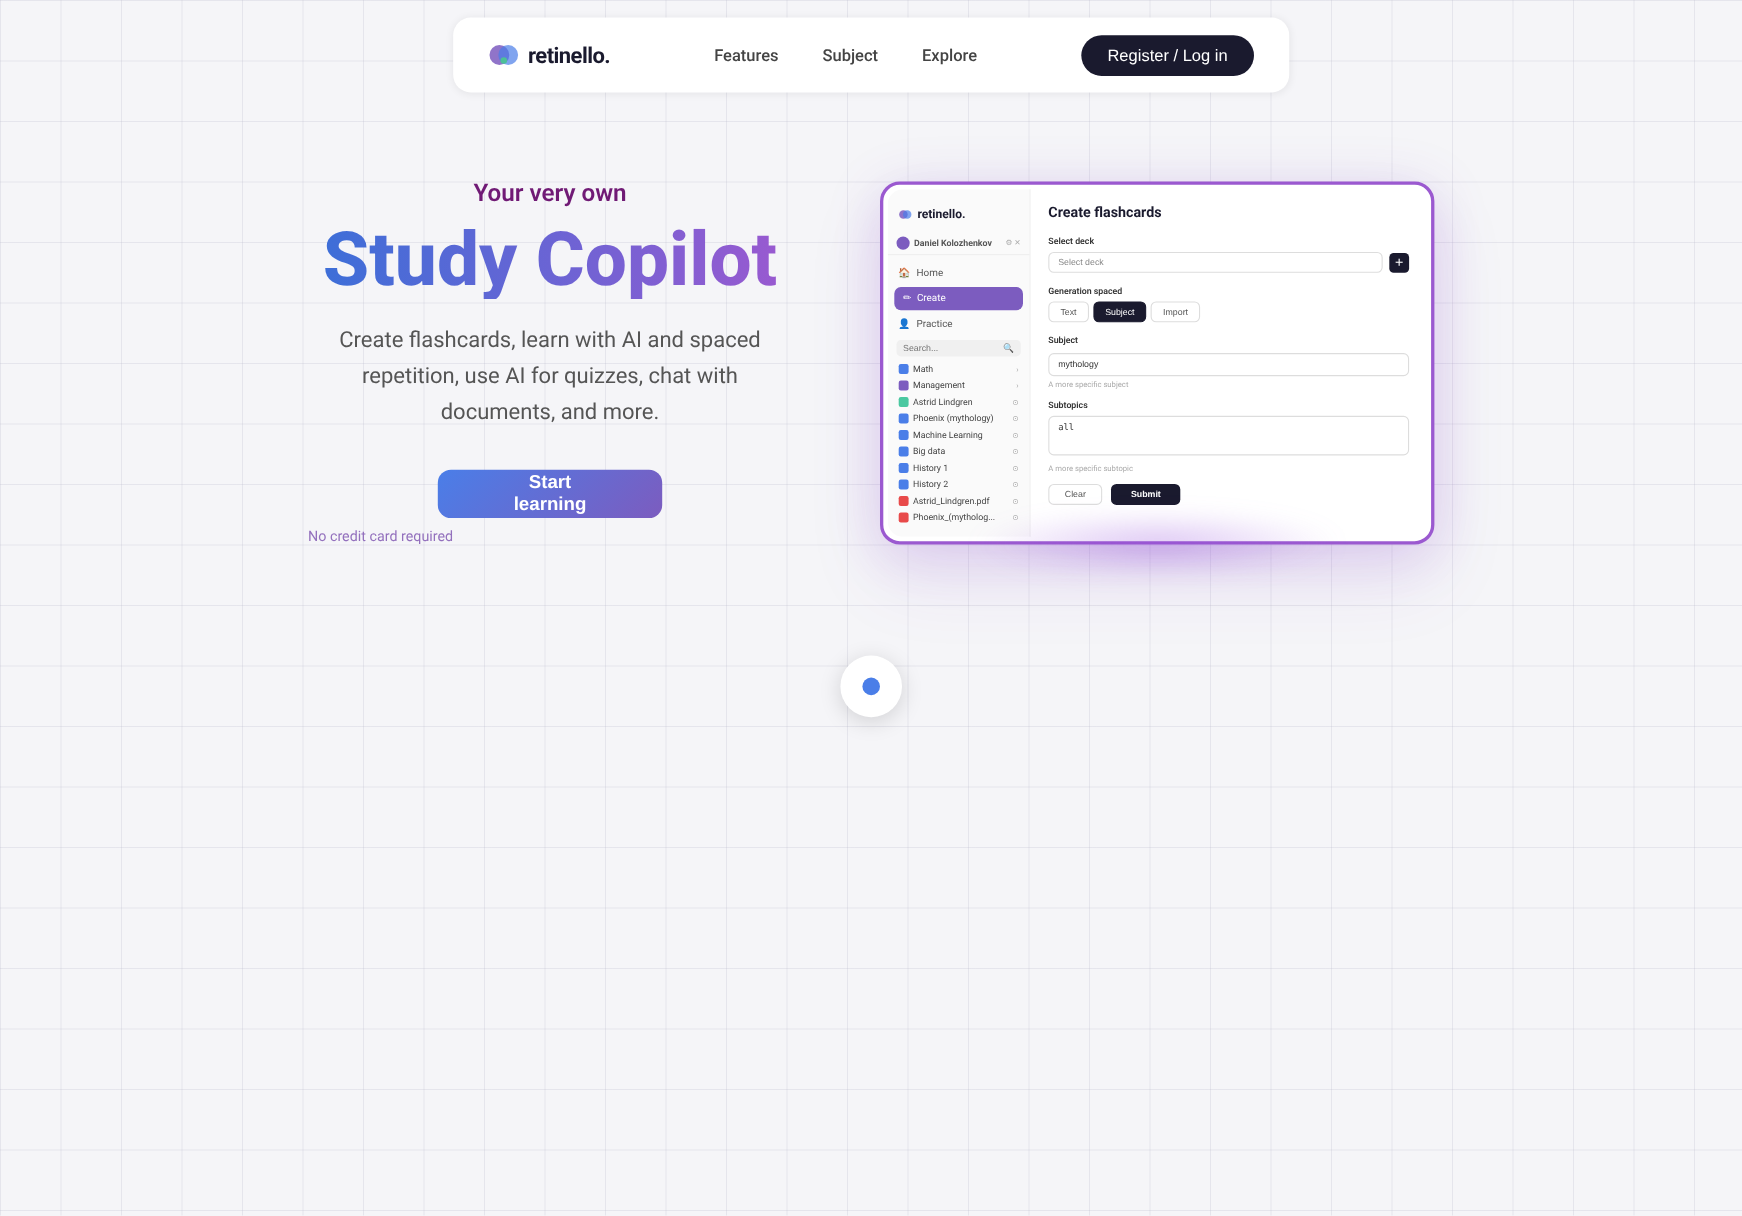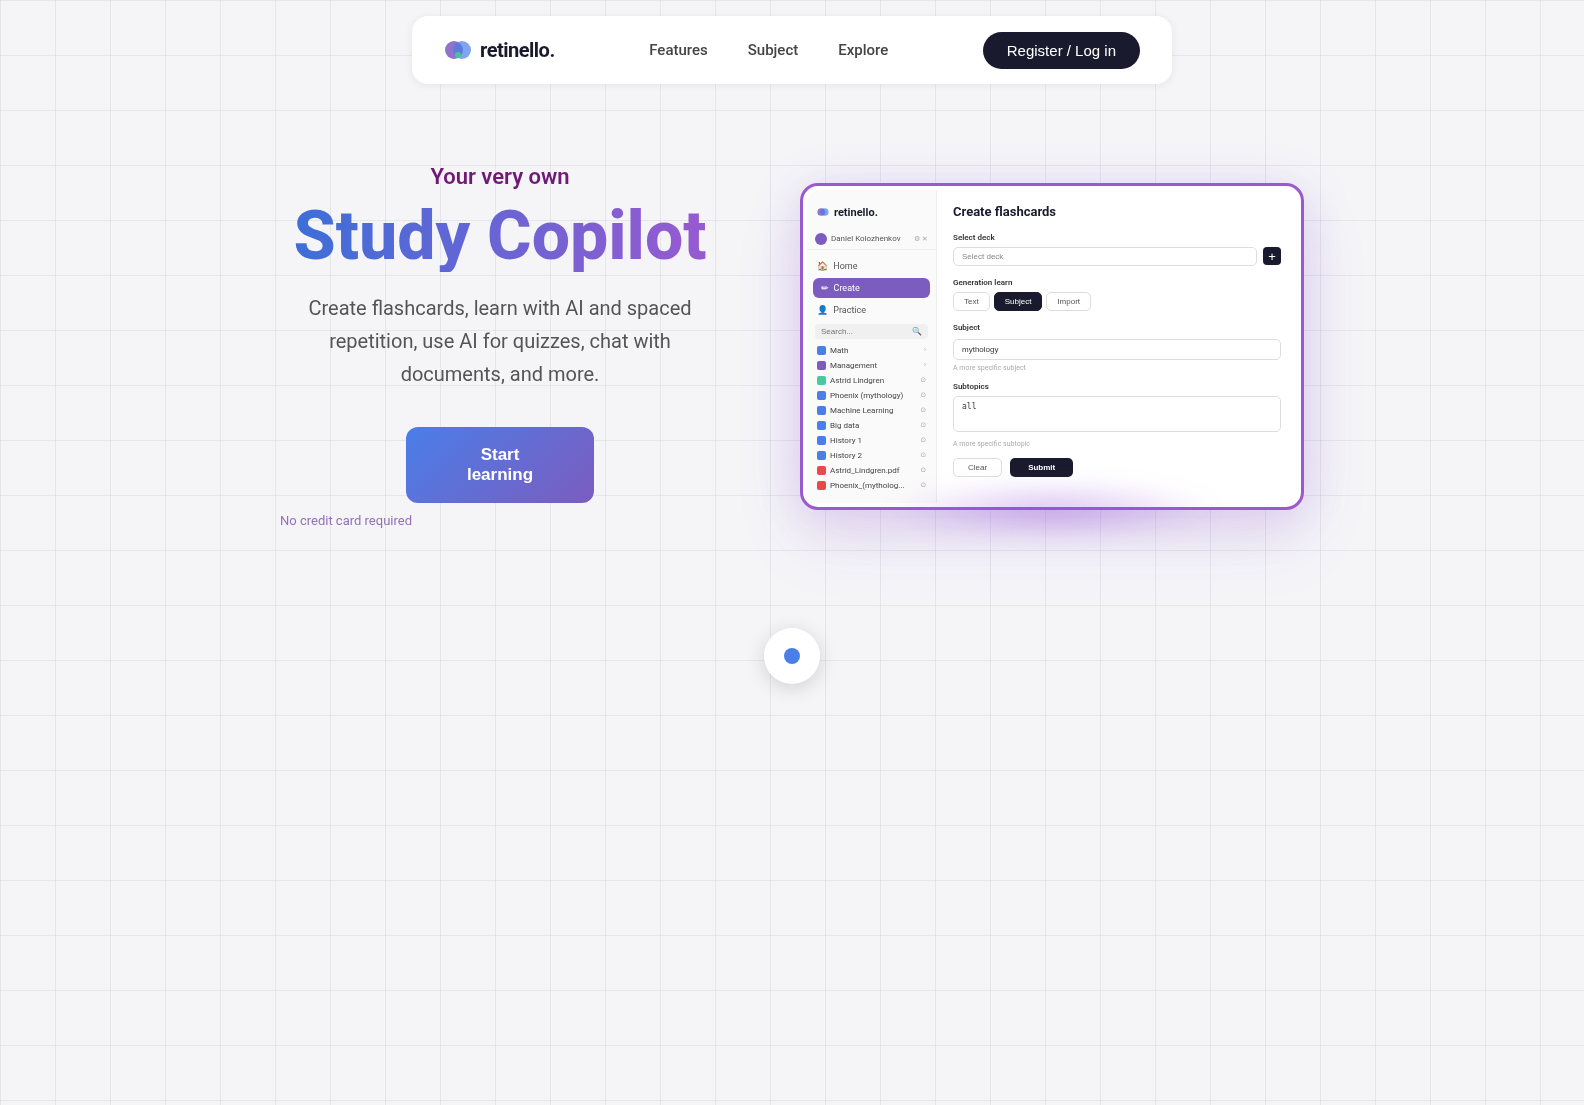--- a/index.html
+++ b/index.html
@@ -105,27 +105,27 @@
       color: #555;
       line-height: 1.65;
       margin-bottom: 36px;
     }
 
     .btn-start {
       background: linear-gradient(135deg, #4a7ee8 0%, #7c5cbf 100%);
       color: white;
       border: none;
       border-radius: 12px;
-      padding: 18px 52px;
+      padding: 2px 52px;
       font-size: 17px;
       font-weight: 600;
       cursor: pointer;
       display: block;
       margin: 0 auto 10px;
-      width: 188px;
+      width: 204px;
     }
 
     .no-credit {
       font-size: 13px;
       color: #9370bd;
       text-align: left;
     }
 
     
     .app-mockup-wrapper {
@@ -487,21 +487,21 @@
         <div class="sidebar">
           <div class="sidebar-logo">
             <svg width="12" height="12" viewBox="0 0 28 28">
               <circle cx="10" cy="14" r="9" fill="#7c5cbf" opacity="0.85"></circle>
               <circle cx="18" cy="14" r="9" fill="#4a7ee8" opacity="0.7"></circle>
             </svg>
             <span>retinello.</span>
           </div>
           <div class="sidebar-user">
             <div class="sidebar-user-avatar"></div>
-            <span style="flex:1; overflow:hidden; text-overflow:ellipsis; white-space:nowrap;">Daniel Kolozhenkov</span>
+            <span style="flex:1; overflow:hidden; text-overflow:ellipsis; white-space:nowrap;font-weight:bold;">Daniel Kolozhenkov</span>
             <span style="font-size:7px; color:#aaa;">⚙ ✕</span>
           </div>
           <div class="sidebar-nav-item">
             <span style="font-size:9px;">🏠</span>
             <span>Home</span>
           </div>
           <div class="sidebar-nav-item active">
             <span style="font-size:9px;">✏</span>
             <span>Create</span>
           </div>
@@ -592,21 +592,21 @@
           <div class="panel-title">Create flashcards</div>
 
           <label class="form-label">Select deck</label>
           <div class="select-row">
             <select class="select-field">
               <option>Select deck</option>
             </select>
             <button class="add-btn">+</button>
           </div>
 
-          <label class="form-label">Generation learn</label>
+          <label class="form-label">Generation spaced</label>
           <div class="gen-method">
             <button class="method-btn">Text</button>
             <button class="method-btn active">Subject</button>
             <button class="method-btn">Import</button>
           </div>
 
           <label class="form-label">Subject</label>
           <input class="subject-input" type="text" value="mythology" style="">
           <div class="hint-text">A more specific subject</div>
 

